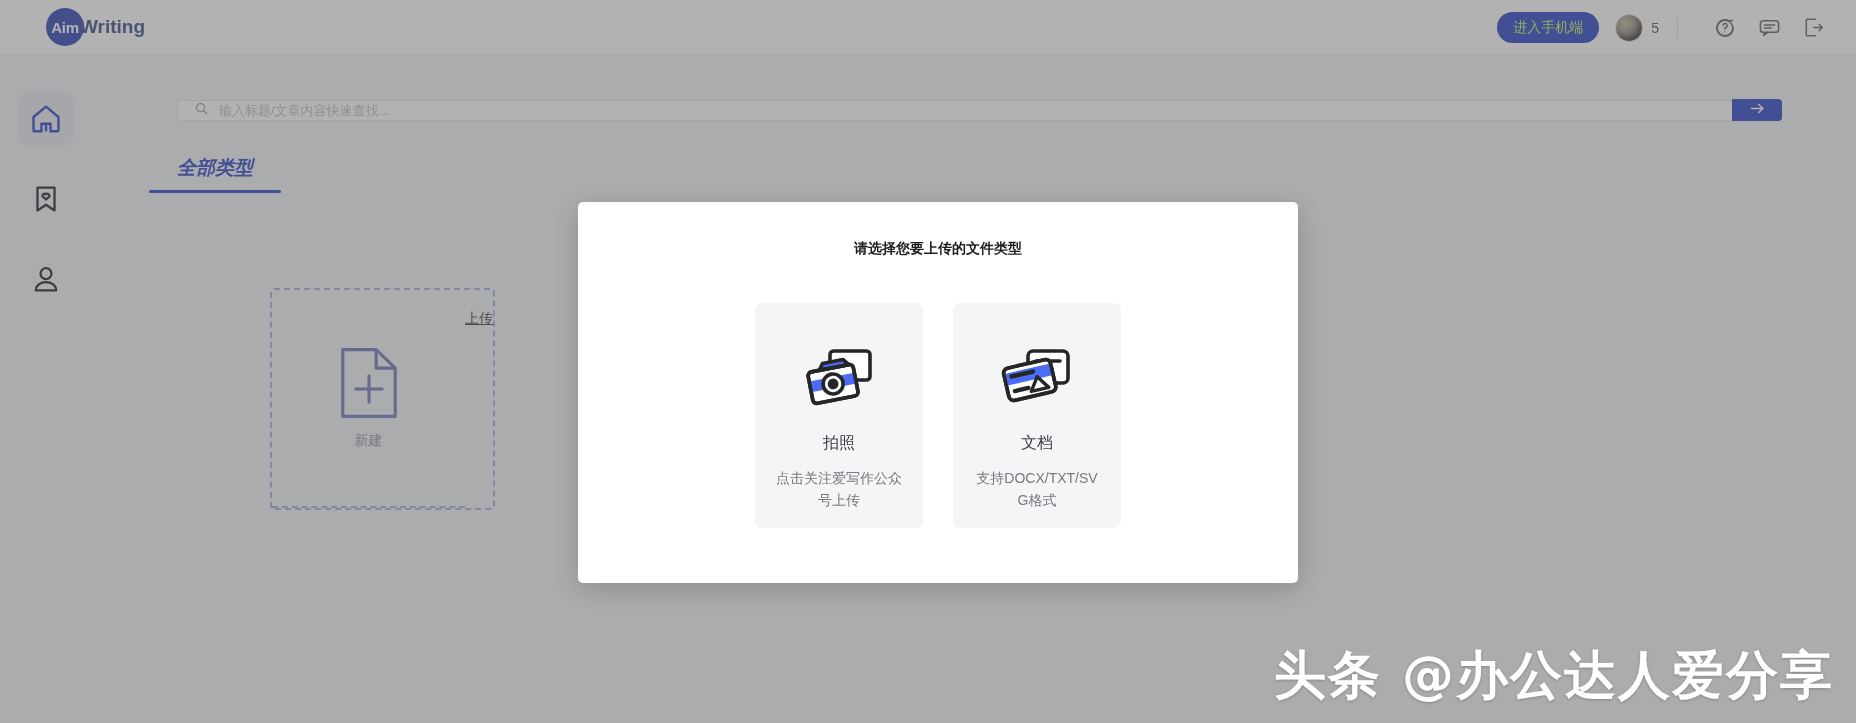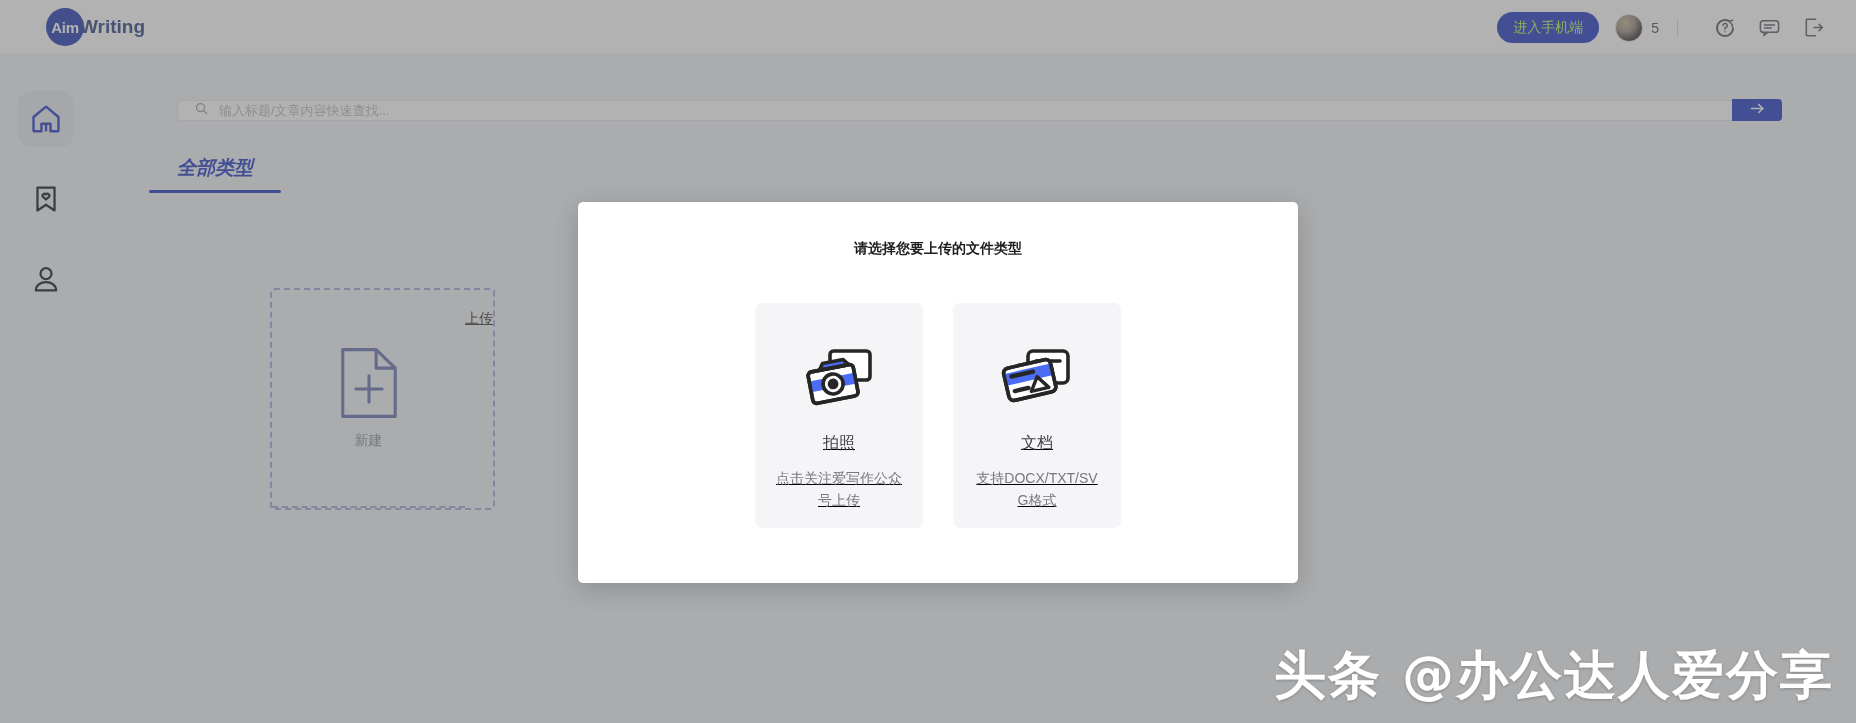--- a/index.html
+++ b/index.html
@@ -277,21 +277,20 @@
   }
   .opt {
     width: 168px;
     height: 225px;
     background: #f5f5f7;
     border-radius: 7px;
     display: flex;
     flex-direction: column;
     align-items: center;
     cursor: pointer;
-    text-decoration: underline;
   }
   .opt-icon {
     margin-top: 42px;
     height: 66px;
     display: flex;
     align-items: center;
     justify-content: center;
   }
   .opt-name {
     margin-top: 22px;

